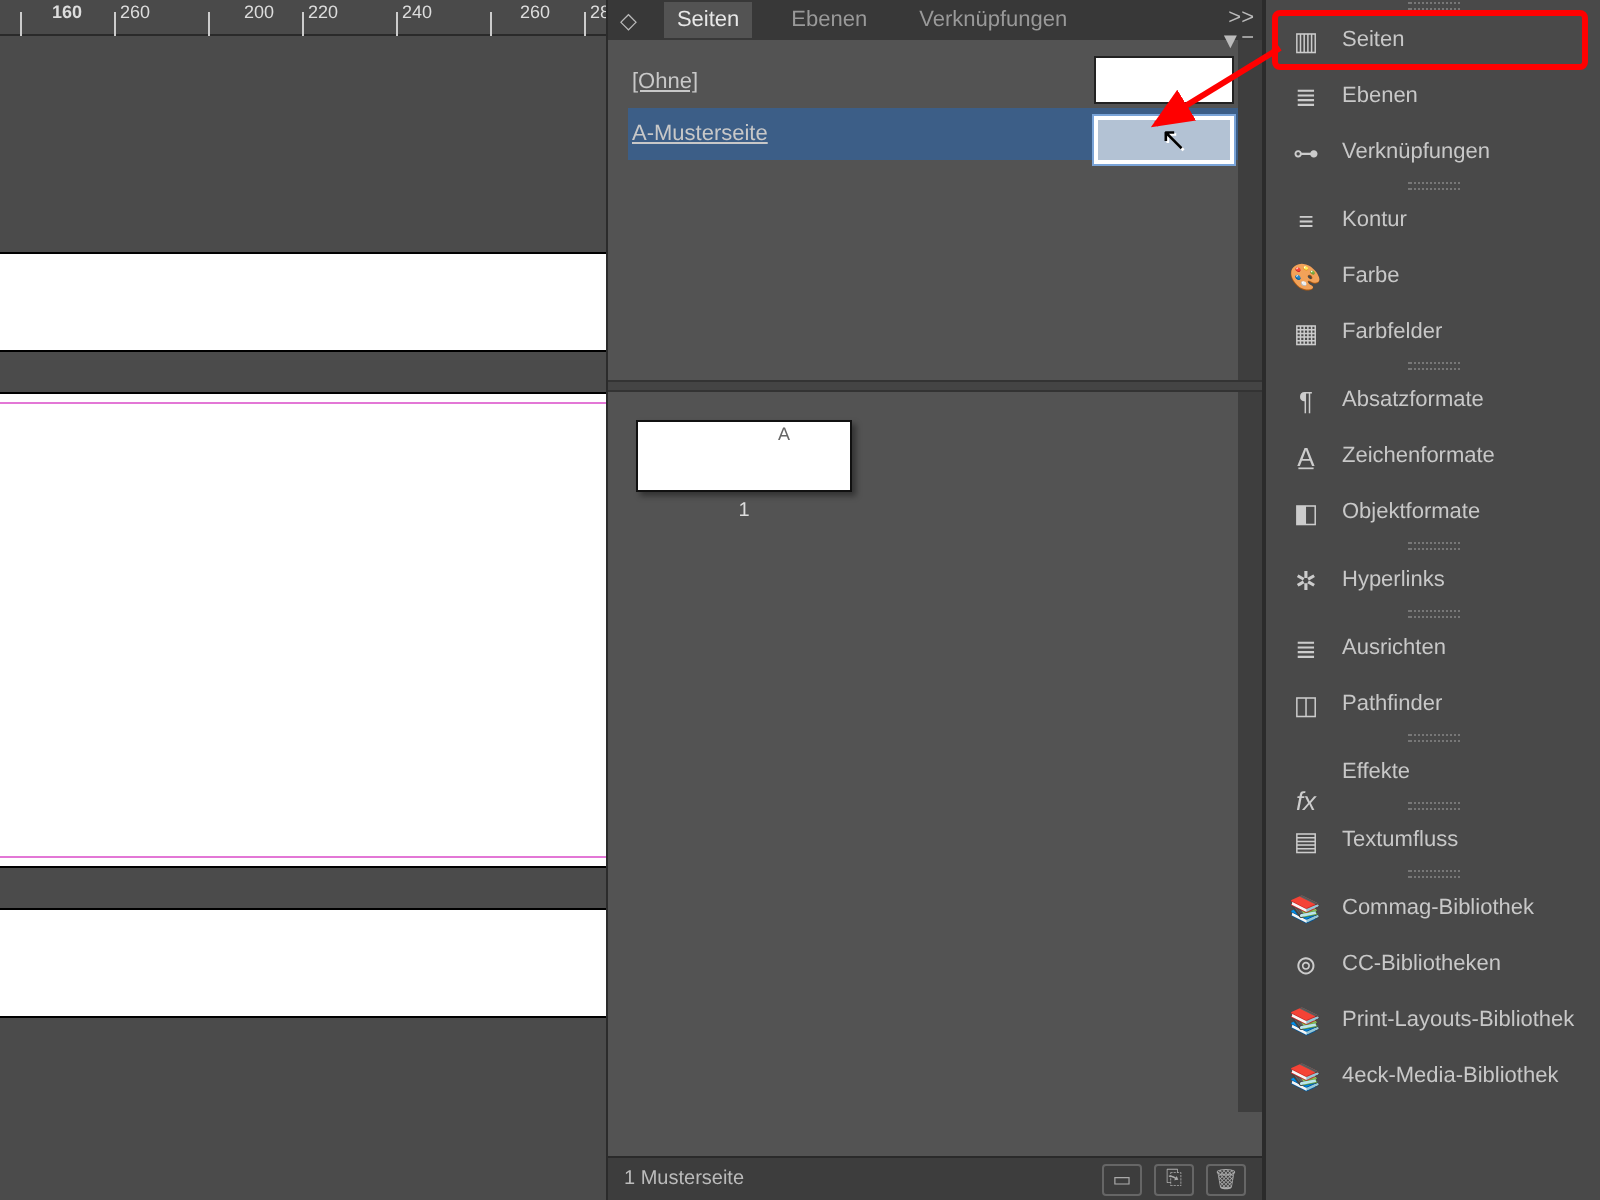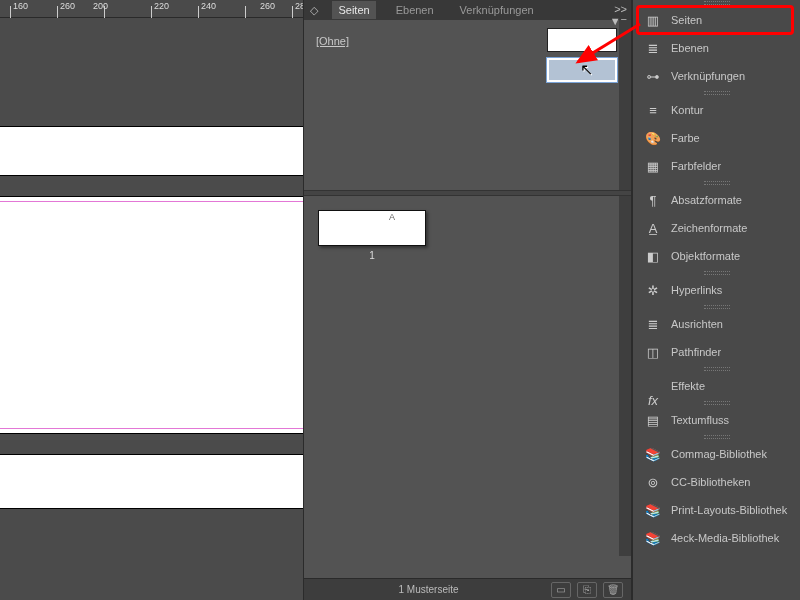--- a/index.html
+++ b/index.html
@@ -25,44 +25,44 @@
   .thumb-col { position: absolute; right: 14px; top: 8px; }
   .thumb { width: 70px; height: 24px; background: #fff; margin-bottom: 6px; border: 1px solid #222; }
   .thumb.sel { background: #b3c2d4; border: 2px solid #fff; outline: 1px solid #7aa4d8; }
   .divider { height: 6px; background: #444; border-top: 1px solid #333; border-bottom: 1px solid #333; }
   .pages-area { position: relative; height: 360px; padding: 14px; }
   .page-thumb-wrap { width: 108px; text-align: center; }
   .page-thumb { width: 108px; height: 36px; background: #fff; border: 1px solid #111; box-shadow: 2px 2px 3px rgba(0,0,0,.4); position: relative; }
   .page-thumb .a { position: absolute; right: 30px; top: 1px; font-size: 9px; color: #666; }
   .page-num { margin-top: 4px; font-size: 10px; color: #ddd; }
   .status-bar { position: absolute; bottom: 0; left: 0; right: 0; height: 22px; background: #3d3d3d; border-top: 1px solid #2a2a2a; display: flex; align-items: center; padding: 0 8px; gap: 6px; }
-  .status-bar .txt { flex: 1; color: #bbb; font-size: 10px; text-align: center; }
+  .status-bar .txt { flex: 1; color: #bbb; font-size: 10px; }
   .sb-icon { width: 20px; height: 16px; border: 1px solid #666; border-radius: 2px; display: flex; align-items: center; justify-content: center; font-size: 10px; color: #aaa; }
   .scroll-v { position: absolute; right: 0; top: 20px; width: 12px; height: 170px; background: #3e3e3e; }
   .scroll-v2 { position: absolute; right: 0; top: 196px; width: 12px; height: 360px; background: #3e3e3e; }
   .panel-right { position: absolute; top: 0; left: 632px; width: 168px; height: 600px; background: #494949; border-left: 1px solid #2b2b2b; }
   .pr-item { height: 28px; display: flex; align-items: center; gap: 10px; padding: 0 12px; cursor: pointer; }
   .pr-icon { width: 16px; height: 16px; display: flex; align-items: center; justify-content: center; font-size: 13px; color: #ccc; }
   .pr-grip { height: 6px; display: flex; justify-content: center; align-items: center; }
   .pr-grip::after { content: ""; width: 26px; height: 2px; border-top: 1px dotted #777; border-bottom: 1px dotted #777; }
   .highlight-box { position: absolute; top: 5px; left: 636px; width: 158px; height: 30px; border: 3px solid #f00; border-radius: 4px; pointer-events: none; z-index: 50; }
   .arrow-svg { position: absolute; top: 22px; left: 560px; z-index: 49; pointer-events: none; }
   .cursor { position: absolute; top: 60px; left: 580px; z-index: 60; pointer-events: none; font-size: 16px; color: #000; text-shadow: 1px 1px 0 #fff; }
 </style>
 </head>
 <body>
 
 <div class="ruler">
   <div class="ruler-ticks" id="ruler-ticks">
       <div class="tick-major" style="left: 10px;"></div>
-      <div class="ruler-label" style="left: 13px;">160</div>
+      <div class="ruler-label" style="left: 26px; font-weight: bold;">160</div>
       <div class="tick-major" style="left: 57px;"></div>
       <div class="ruler-label" style="left: 60px;">260</div>
       <div class="tick-major" style="left: 104px;"></div>
-      <div class="ruler-label" style="left: 93px;">200</div>
+      <div class="ruler-label" style="left: 122px;">200</div>
       <div class="tick-major" style="left: 151px;"></div>
       <div class="ruler-label" style="left: 154px; text-align: center;">220</div>
       <div class="tick-major" style="left: 198px;"></div>
       <div class="ruler-label" style="left: 201px;">240</div>
       <div class="tick-major" style="left: 245px;"></div>
       <div class="ruler-label" style="left: 248px; margin-left: 12px;">260</div>
       <div class="tick-major" style="left: 292px;"></div>
       <div class="ruler-label" style="left: 295px;">280</div>
     </div>
 </div>
@@ -81,20 +81,23 @@
     <span style="color:#bbb;">◇</span>
     <span class="tab active">Seiten</span>
     <span class="tab">Ebenen</span>
     <span class="tab">Verknüpfungen</span>
     <span class="tab-menu">&gt;&gt; ▼≡</span>
   </div>
 
   <div class="master-list">
     <div class="master-row">
       <span class="name">[Ohne]</span>
+    </div>
+    <div class="master-row selected">
+      <span class="name">A-Musterseite</span>
     </div>
     <div class="thumb-col">
       <div class="thumb"></div>
       <div class="thumb sel"></div>
     </div>
   </div>
   <div class="scroll-v"></div>
 
   <div class="divider"></div>
 

